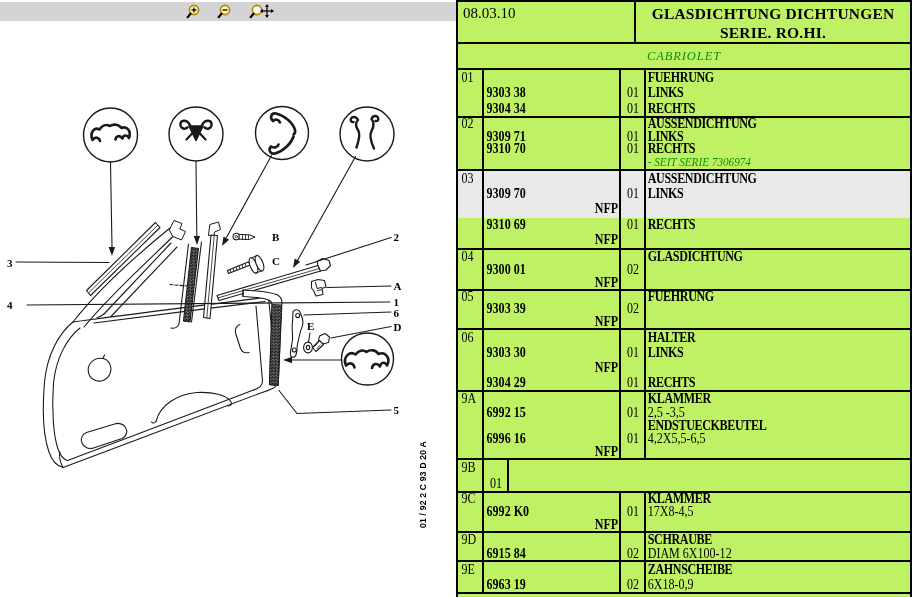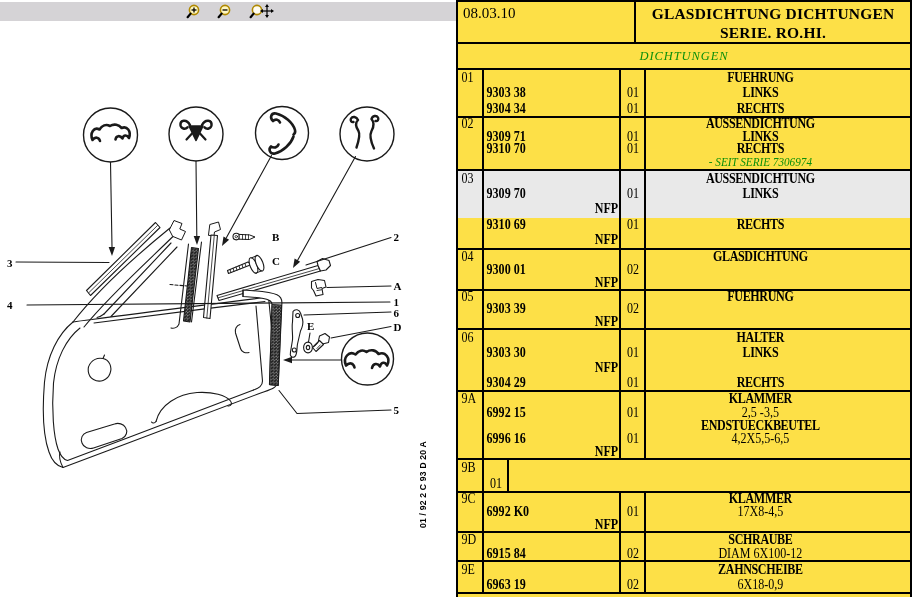--- a/index.html
+++ b/index.html
@@ -3,36 +3,36 @@
 <meta charset="utf-8">
 <style>
   html,body{margin:0;padding:0;}
   body{width:912px;height:597px;position:relative;background:#ffffff;
        font-family:"Liberation Serif", serif;overflow:hidden;}
   #topline{position:absolute;left:0;top:0;width:456px;height:2px;background:#111;}
   #left-panel{position:absolute;left:0;top:0;width:456px;height:597px;background:#fff;}
   #toolbar{position:absolute;left:0;top:2px;width:457px;height:19px;background:#d4d0c8;}
   #toolbar svg{position:absolute;top:2px;left:186px;}
   #diagram{position:absolute;left:0;top:0;width:456px;height:597px;}
-  #right-panel{position:absolute;left:456px;top:0;width:456px;height:597px;background:#fde047;}
+  #right-panel{position:absolute;left:456px;top:0;width:456px;height:597px;background:#bef264;}
   .tbl{position:absolute;left:0;top:0;width:456px;height:597px;
        border-left:2px solid #000;border-right:2px solid #000;border-top:2px solid #000;
        box-sizing:border-box;font-family:"Liberation Serif", serif;color:#000;}
   .hdr{display:flex;height:40px;border-bottom:2px solid #000;}
   .hdr-left{width:178px;border-right:2px solid #000;box-sizing:border-box;padding:2px 0 0 5px;
             font-size:15px;line-height:18px;white-space:nowrap;}
   .hdr-right{flex:1;text-align:center;font-weight:bold;font-size:15.5px;line-height:19px;
              letter-spacing:0.2px;padding-top:2px;}
   .variant-row{height:24px;border-bottom:2px solid #000;text-align:center;
                font-style:italic;font-size:12.5px;letter-spacing:0.9px;line-height:24px;}
   .row{display:flex;border-bottom:2px solid #000;box-sizing:content-box;}
   .c1{width:26px;border-right:2px solid #000;box-sizing:border-box;flex:none;}
   .c2{width:137px;border-right:2px solid #000;box-sizing:border-box;flex:none;}
   .c3{width:25px;border-right:2px solid #000;box-sizing:border-box;flex:none;}
-  .c4{flex:1;text-align:center;}
+  .c4{flex:1;}
   .ln{white-space:nowrap;overflow:visible;transform:scaleX(0.86);transform-origin:0 0;}
   .ref{font-size:14px;padding-left:4px;}
   .part{font-weight:bold;font-size:14px;padding-left:3px;}
   .nfp{font-weight:bold;font-size:14px;text-align:right;padding-right:1px;
        transform-origin:100% 0;}
   .qty{font-size:14px;padding-left:7px;}
   .desc{font-size:14px;padding-left:2px;}
   .desc.b{font-weight:bold;letter-spacing:-0.4px;}
   .desc.note{font-style:italic;font-size:13px;}
 </style>
@@ -190,21 +190,21 @@
   <div class="tbl">
     <div class="hdr">
       <div class="hdr-left">
         <div>08.03.10</div>
       </div>
       <div class="hdr-right">
         <div>GLASDICHTUNG DICHTUNGEN</div>
         <div>SERIE. RO.HI.</div>
       </div>
     </div>
-    <div class="variant-row" style="color: rgb(11, 143, 11);">DICHTUNGEN</div>
+    <div class="variant-row" style="color: rgb(11, 143, 11);">CABRIOLET</div>
     <div id="rows">
         <div class="row">
           <div class="c1">
             <div class="ln ref" style="line-height: 15.3px;">01</div>
           </div>
           <div class="c2">
             <div class="ln" style="height: 15.3px; line-height: 15.3px;"></div>
             <div class="ln part" style="height: 15.3px; line-height: 15.3px;">9303 38</div>
             <div class="ln part" style="height: 15.3px; line-height: 15.3px;">9304 34</div>
           </div>

